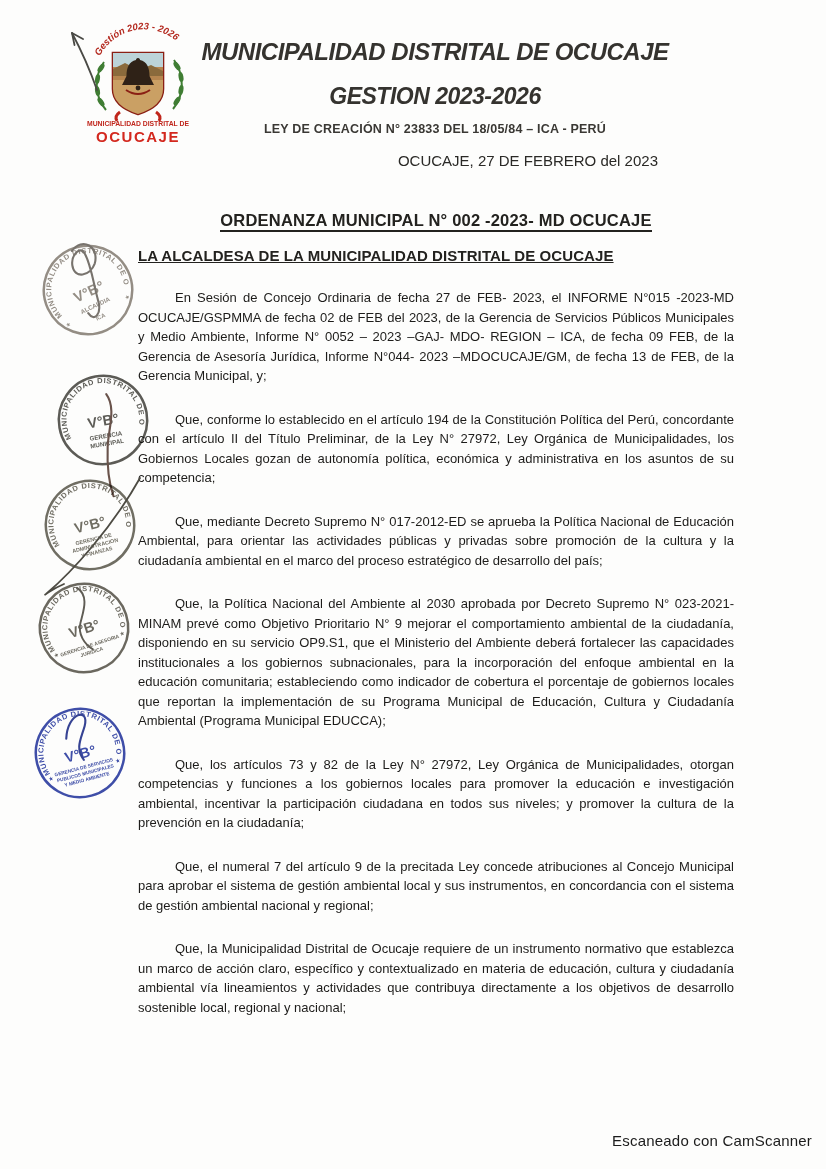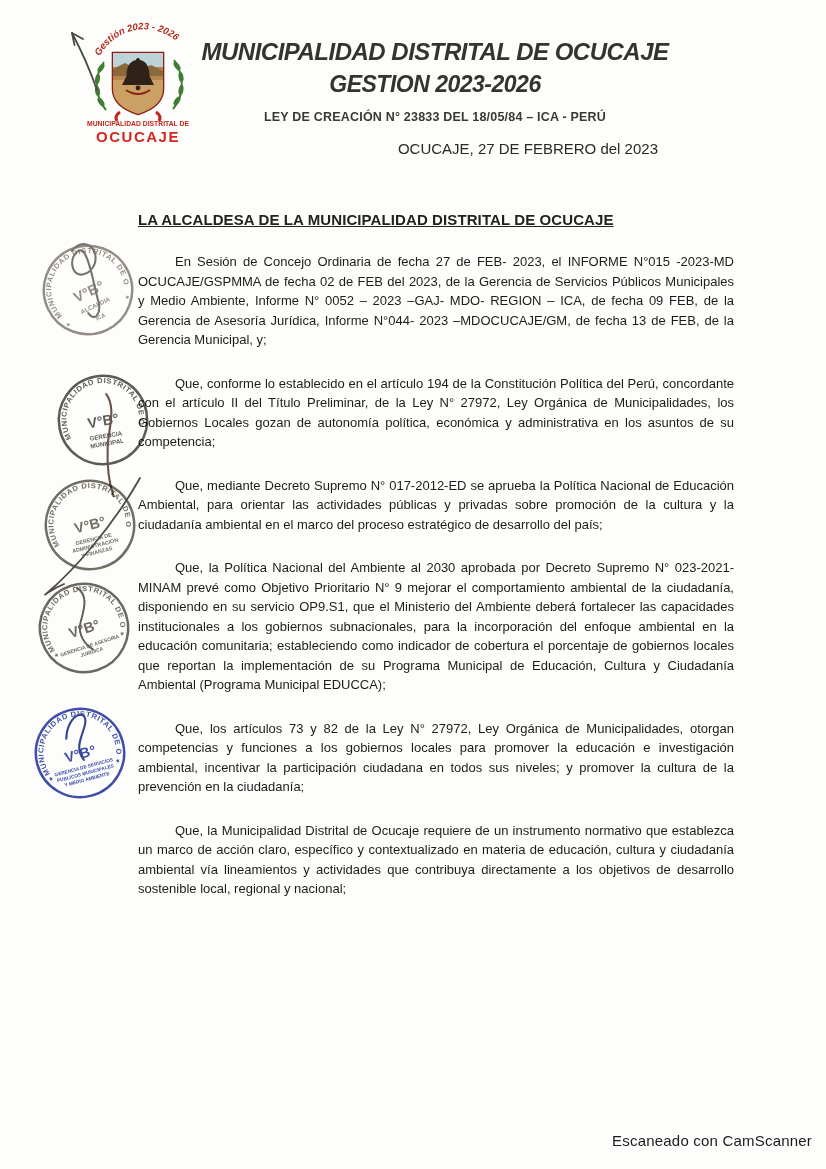--- a/index.html
+++ b/index.html
@@ -14,21 +14,21 @@
   }
 
   
   .header-text { position:absolute; left:138px; top:38px; width:594px; text-align:center; }
   .h-title1 {
     font-size:24px; font-weight:bold; font-style:italic; color:#35332f;
     letter-spacing:-0.5px; line-height:1.2;
   }
   .h-title2 {
     font-size:23px; font-weight:bold; font-style:italic; color:#35332f;
-    letter-spacing:-0.5px; line-height:1.2; margin-top:4px;
+    letter-spacing:-0.5px; line-height:1.2; margin-top:16px;
   }
   .h-slogan { margin-top:16px; font-size:15.5px; font-weight:bold; color:#2a2926; }
   .h-law    { margin-top:12px; font-size:12.5px; font-weight:bold; color:#3a3834; letter-spacing:0.2px; }
   .h-date   { margin-top:16px; font-size:15px; color:#2a2926; text-align:right; padding-right:74px; }
 
   
   .logo { position:absolute; left:68px; top:24px; width:144px; height:134px; overflow:visible; }
   .logo text { font-family:"Liberation Sans", sans-serif; }
 
   
@@ -120,26 +120,28 @@
 </svg>
 
 <div class="header-text">
   <div class="h-title1">MUNICIPALIDAD DISTRITAL DE OCUCAJE</div>
   <div class="h-title2">GESTION 2023-2026</div>
   <div class="h-law">LEY DE CREACIÓN N° 23833 DEL 18/05/84 – ICA - PERÚ</div>
   <div class="h-date">OCUCAJE, 27 DE FEBRERO del 2023</div>
 </div>
 
 <div class="doc">
+  <div class="doc-title"><span>ORDENANZA MUNICIPAL N° 002 -2023- MD OCUCAJE</span></div>
   <div class="issuer">LA ALCALDESA DE LA MUNICIPALIDAD DISTRITAL DE OCUCAJE</div>
   <p class="para tight">En Sesión de Concejo Ordinaria de fecha 27 de FEB- 2023, el INFORME N°015 -2023-MD OCUCAJE/GSPMMA de fecha 02 de FEB del 2023, de la Gerencia de Servicios Públicos Municipales y Medio Ambiente, Informe N° 0052 – 2023 –GAJ- MDO- REGION – ICA, de fecha 09 FEB, de la Gerencia de Asesoría Jurídica, Informe N°044- 2023 –MDOCUCAJE/GM, de fecha 13 de FEB, de la Gerencia Municipal, y;</p>
   <p class="para">Que, conforme lo establecido en el artículo 194 de la Constitución Política del Perú, concordante con el artículo II del Título Preliminar, de la Ley N° 27972, Ley Orgánica de Municipalidades, los Gobiernos Locales gozan de autonomía política, económica y administrativa en los asuntos de su competencia;</p>
   <p class="para">Que, mediante Decreto Supremo N° 017-2012-ED se aprueba la Política Nacional de Educación Ambiental, para orientar las actividades públicas y privadas sobre promoción de la cultura y la ciudadanía ambiental en el marco del proceso estratégico de desarrollo del país;</p>
   <p class="para">Que, la Política Nacional del Ambiente al 2030 aprobada por Decreto Supremo N° 023-2021-MINAM prevé como Objetivo Prioritario N° 9 mejorar el comportamiento ambiental de la ciudadanía, disponiendo en su servicio OP9.S1, que el Ministerio del Ambiente deberá fortalecer las capacidades institucionales a los gobiernos subnacionales, para la incorporación del enfoque ambiental en la educación comunitaria; estableciendo como indicador de cobertura el porcentaje de gobiernos locales que reportan la implementación de su Programa Municipal de Educación, Cultura y Ciudadanía Ambiental (Programa Municipal EDUCCA);</p>
   <p class="para">Que, los artículos 73 y 82 de la Ley N° 27972, Ley Orgánica de Municipalidades, otorgan competencias y funciones a los gobiernos locales para promover la educación e investigación ambiental, incentivar la participación ciudadana en todos sus niveles; y promover la cultura de la prevención en la ciudadanía;</p>
+  <p class="para">Que, el numeral 7 del artículo 9 de la precitada Ley concede atribuciones al Concejo Municipal para aprobar el sistema de gestión ambiental local y sus instrumentos, en concordancia con el sistema de gestión ambiental nacional y regional;</p>
   <p class="para">Que, la Municipalidad Distrital de Ocucaje requiere de un instrumento normativo que establezca un marco de acción claro, específico y contextualizado en materia de educación, cultura y ciudadanía ambiental vía lineamientos y actividades que contribuya directamente a los objetivos de desarrollo sostenible local, regional y nacional;</p>
 </div>
 
 <svg class="stamp stamp1" viewBox="0 0 100 100" style="color: rgb(122, 114, 104);">
   <defs>
       <path id="ring1" d="M 14.5,63 A 38,38 0 1 1 85.5,63"></path>
     </defs>
   <circle cx="50" cy="50" r="46"></circle>
   <text class="ring"><textPath href="#ring1" textLength="182" lengthAdjust="spacingAndGlyphs">MUNICIPALIDAD DISTRITAL DE OCUCAJE</textPath></text>
   <text class="vobo" x="50" y="57">V°B°</text>

